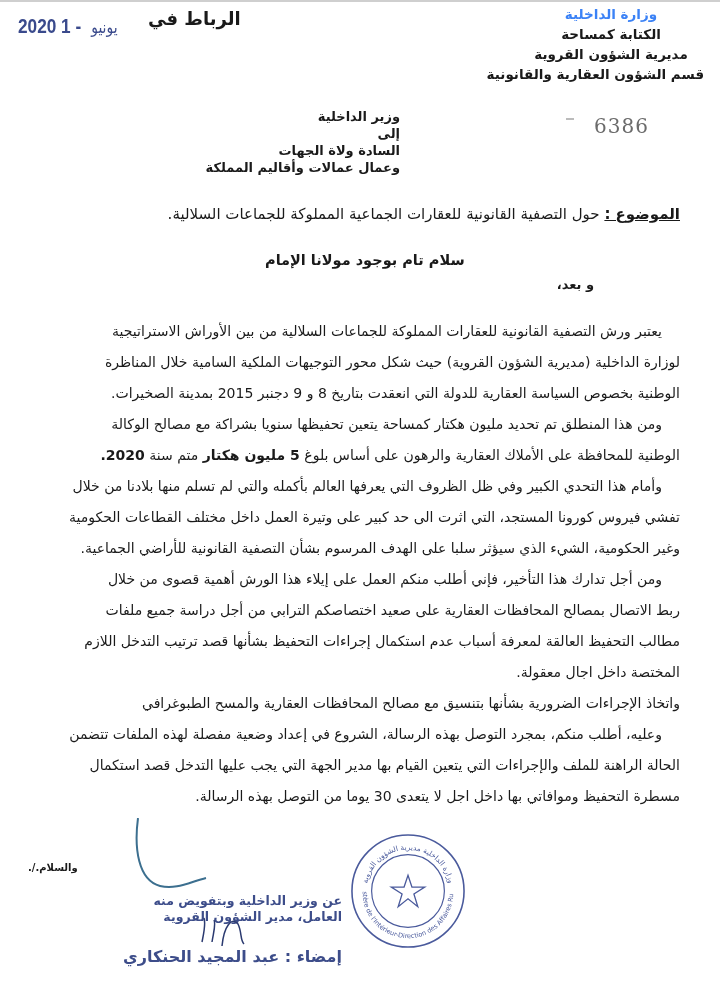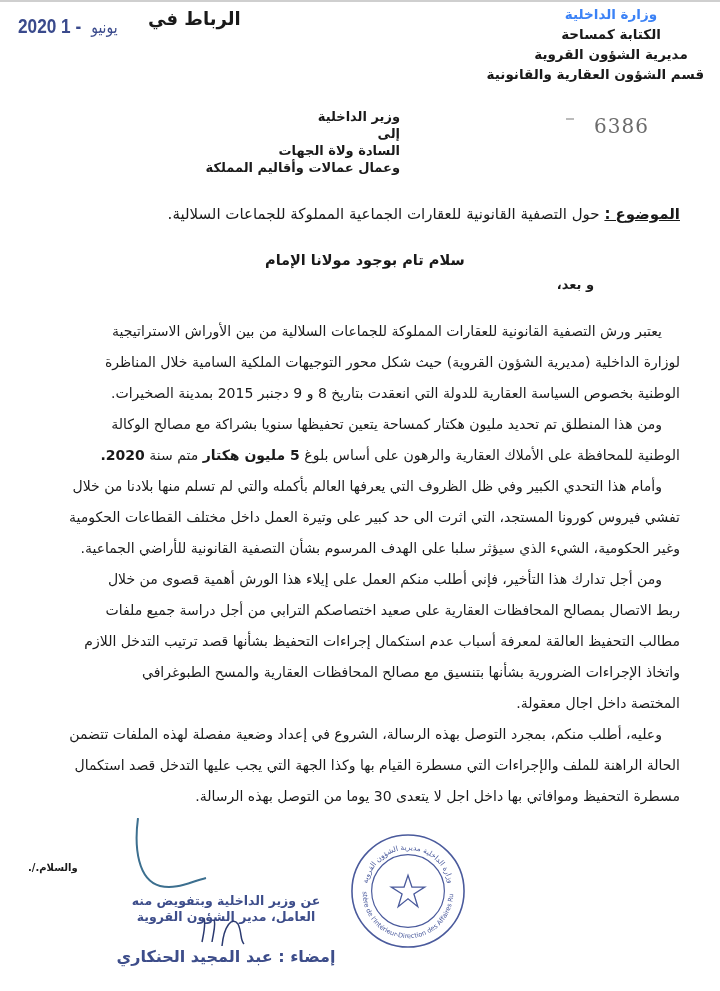--- a/index.html
+++ b/index.html
@@ -40,21 +40,21 @@
   .body-text { left: 28px; width: 652px; font-size: 14px; line-height: 31px; text-align: justify; text-align-last: right; }
   .p1 { top: 316px; }
   .p-line { display: block; white-space: nowrap; }
   .indent { padding-right: 18px; }
   .b { font-weight: bold; }
 
   
   .salam { left: 28px; top: 862px; font-weight: bold; font-size: 10px; }
 
   
-  .sig { left: 110px; top: 893px; width: 232px; text-align: center; color: #3d4d8a; font-weight: bold; font-size: 12.5px; line-height: 16px; }
+  .sig { left: 110px; top: 893px; width: 232px; color: #3d4d8a; font-weight: bold; font-size: 12.5px; line-height: 16px; }
   .sig .name { margin-top: 24px; font-size: 16px; }
   .sigline { left: 98px; top: 818px; }
 
   
   .stamp { left: 349px; top: 832px; width: 118px; height: 118px; }
 </style>
 </head>
 <body>
 
 <div class="topline"></div>
@@ -102,26 +102,26 @@
   </div>
   <div>
     <span class="p-line indent" style="letter-spacing:-0.3px;">وأمام هذا التحدي الكبير وفي ظل الظروف التي يعرفها العالم بأكمله والتي لم تسلم منها بلادنا من خلال</span>
     <span class="p-line" style="letter-spacing:-0.3px;">تفشي فيروس كورونا المستجد، التي اثرت الى حد كبير على وتيرة العمل داخل مختلف القطاعات الحكومية</span>
     <span class="p-line" style="letter-spacing:-0.3px;">وغير الحكومية، الشيء الذي سيؤثر سلبا على الهدف المرسوم بشأن التصفية القانونية للأراضي الجماعية.</span>
   </div>
   <div>
     <span class="p-line indent">ومن أجل تدارك هذا التأخير، فإني أطلب منكم العمل على إيلاء هذا الورش أهمية قصوى من خلال</span>
     <span class="p-line">ربط الاتصال بمصالح المحافظات العقارية على صعيد اختصاصكم الترابي من أجل دراسة جميع ملفات</span>
     <span class="p-line">مطالب التحفيظ العالقة لمعرفة أسباب عدم استكمال إجراءات التحفيظ بشأنها قصد ترتيب التدخل اللازم</span>
+    <span class="p-line">المختصة داخل اجال معقولة.</span>
     <span class="p-line">واتخاذ الإجراءات الضرورية بشأنها بتنسيق مع مصالح المحافظات العقارية والمسح الطبوغرافي</span>
-    <span class="p-line">المختصة داخل اجال معقولة.</span>
   </div>
   <div>
     <span class="p-line indent" style="letter-spacing:-0.3px;">وعليه، أطلب منكم، بمجرد التوصل بهذه الرسالة، الشروع في إعداد وضعية مفصلة لهذه الملفات تتضمن</span>
-    <span class="p-line" style="letter-spacing:-0.3px;">الحالة الراهنة للملف والإجراءات التي مسطرة القيام بها وكذا الجهة التي يجب عليها التدخل قصد استكمال</span>
+    <span class="p-line" style="letter-spacing:-0.3px;">الحالة الراهنة للملف والإجراءات التي يتعين القيام بها مدير الجهة التي يجب عليها التدخل قصد استكمال</span>
     <span class="p-line">مسطرة التحفيظ وموافاتي بها داخل اجل لا يتعدى 30 يوما من التوصل بهذه الرسالة.</span>
   </div>
 </div>
 
 <div class="abs salam rtl">والسلام./.</div>
 
 <svg class="abs sigline" width="110" height="80" viewBox="0 0 110 80">
   <path d="M40 0 C 36 30, 40 62, 62 68 C 78 72, 92 64, 108 60" fill="none" stroke="#3c6f8f" stroke-width="2"></path>
 </svg>
 

